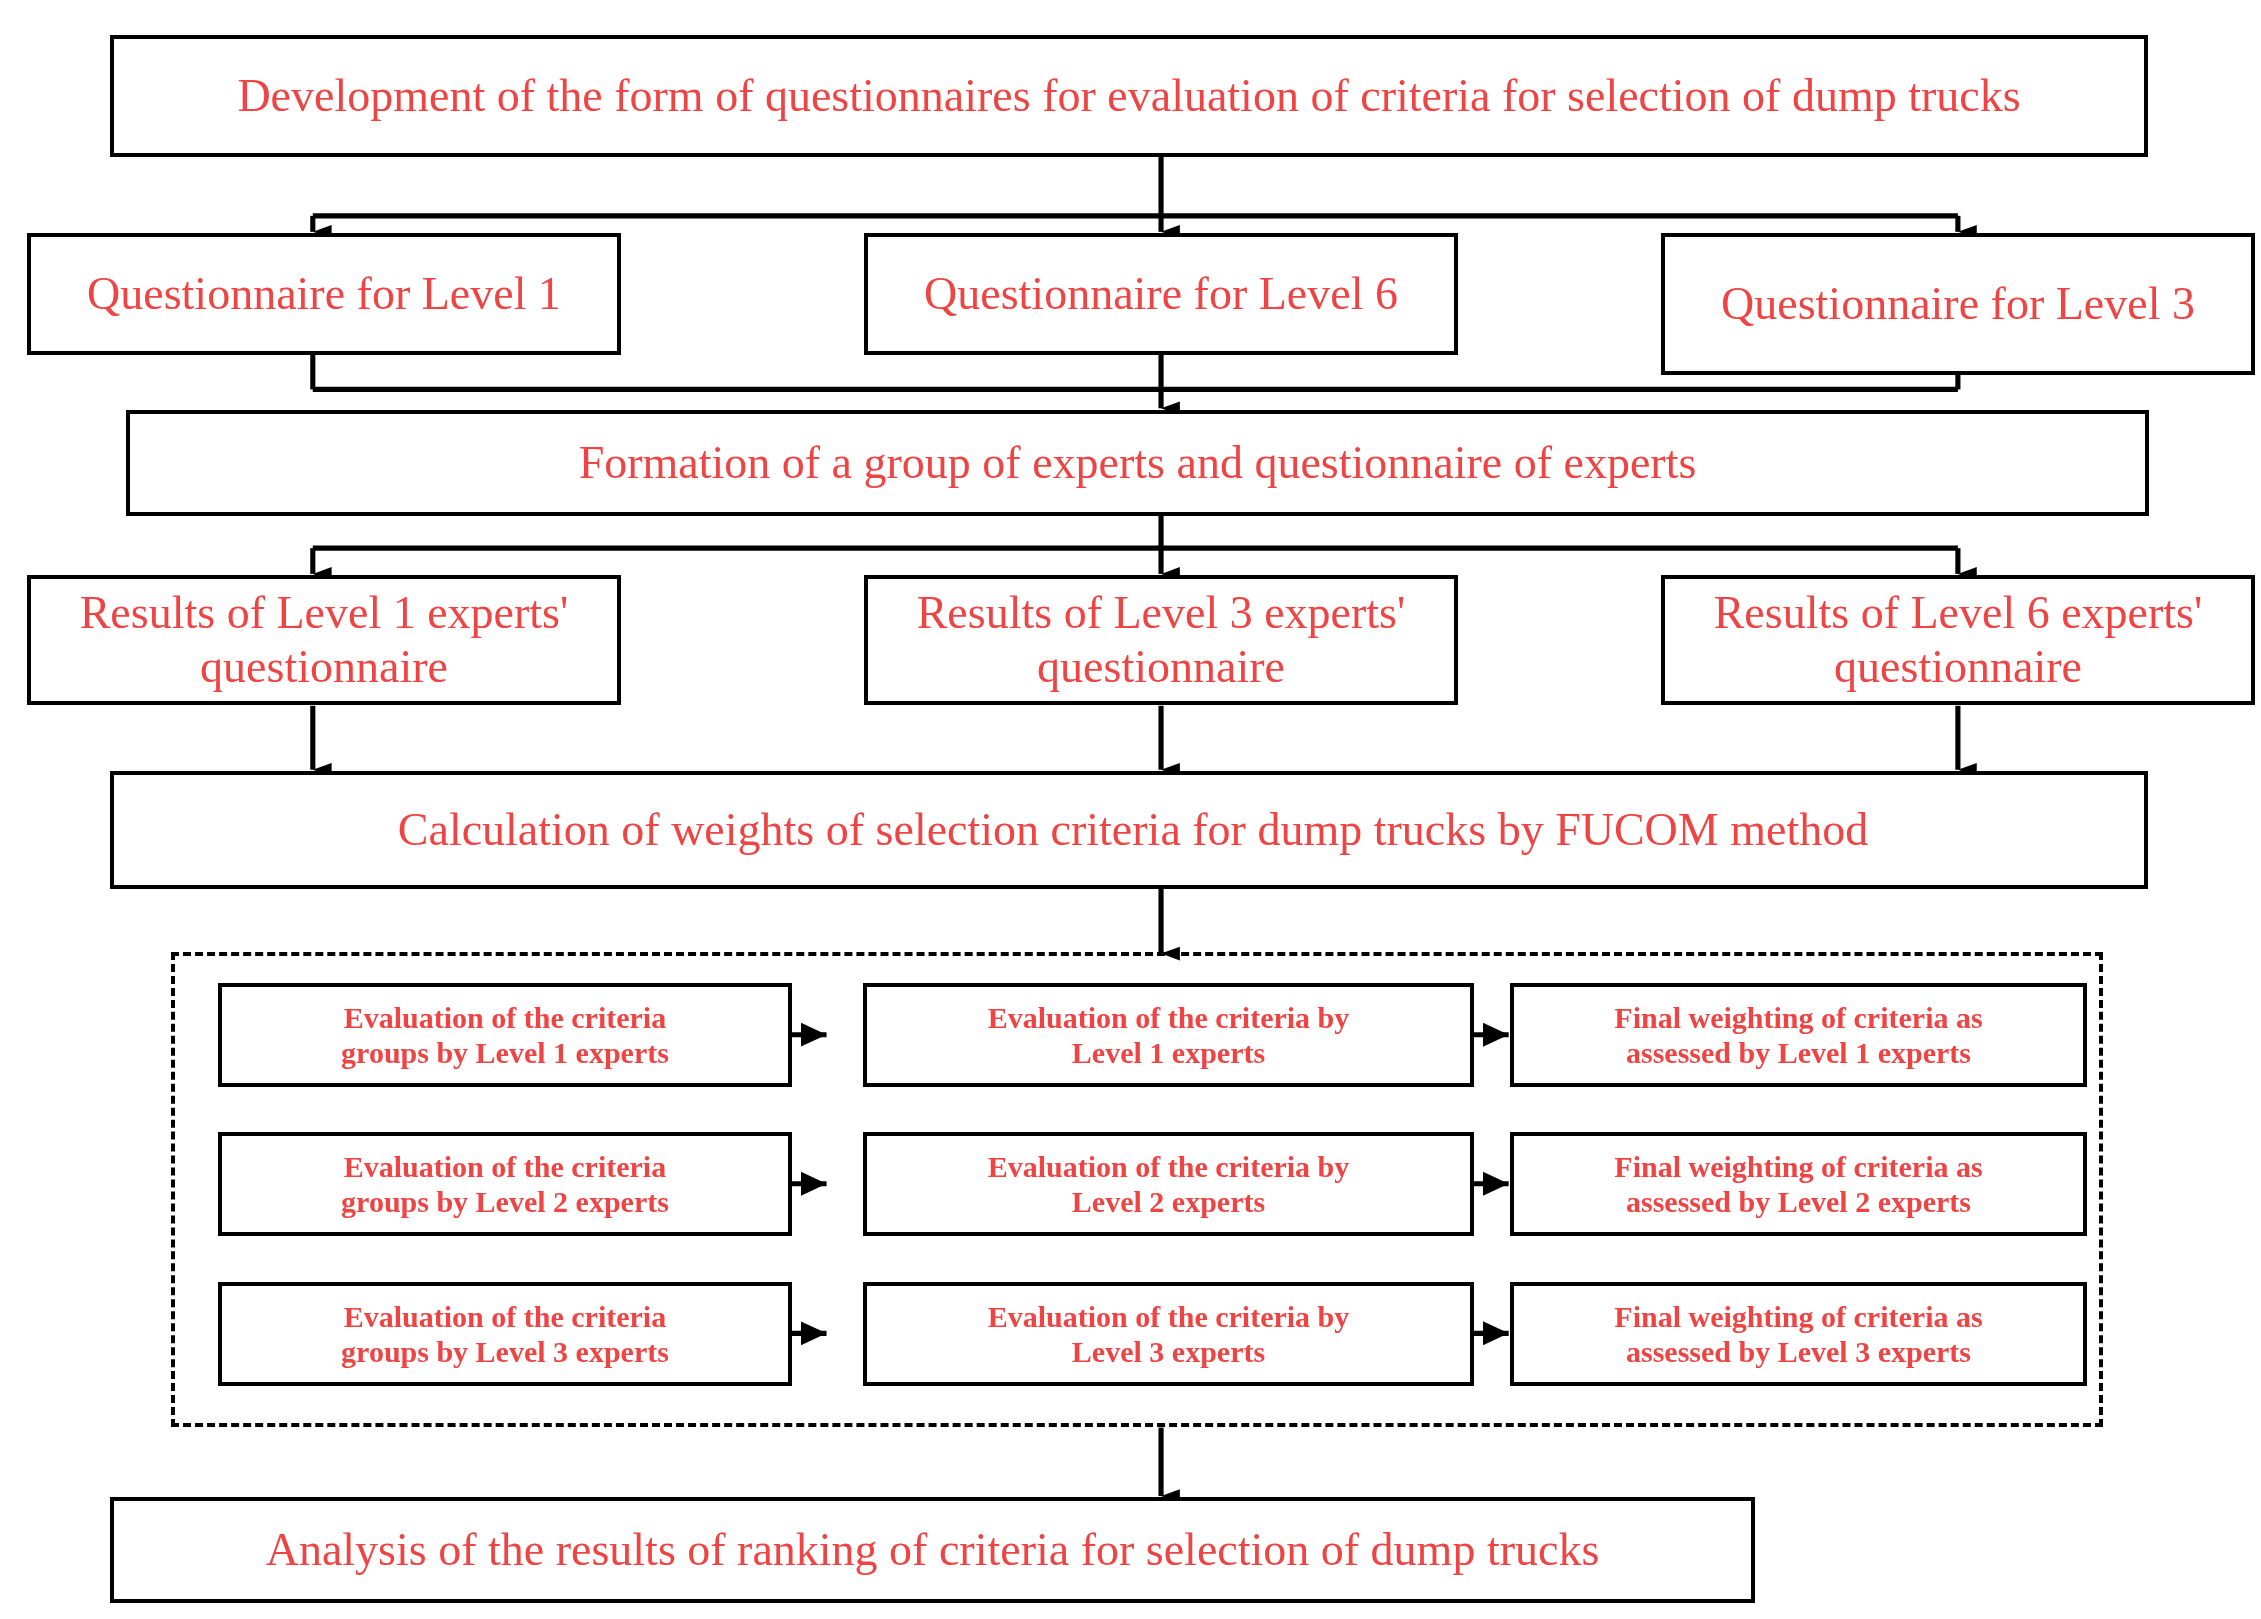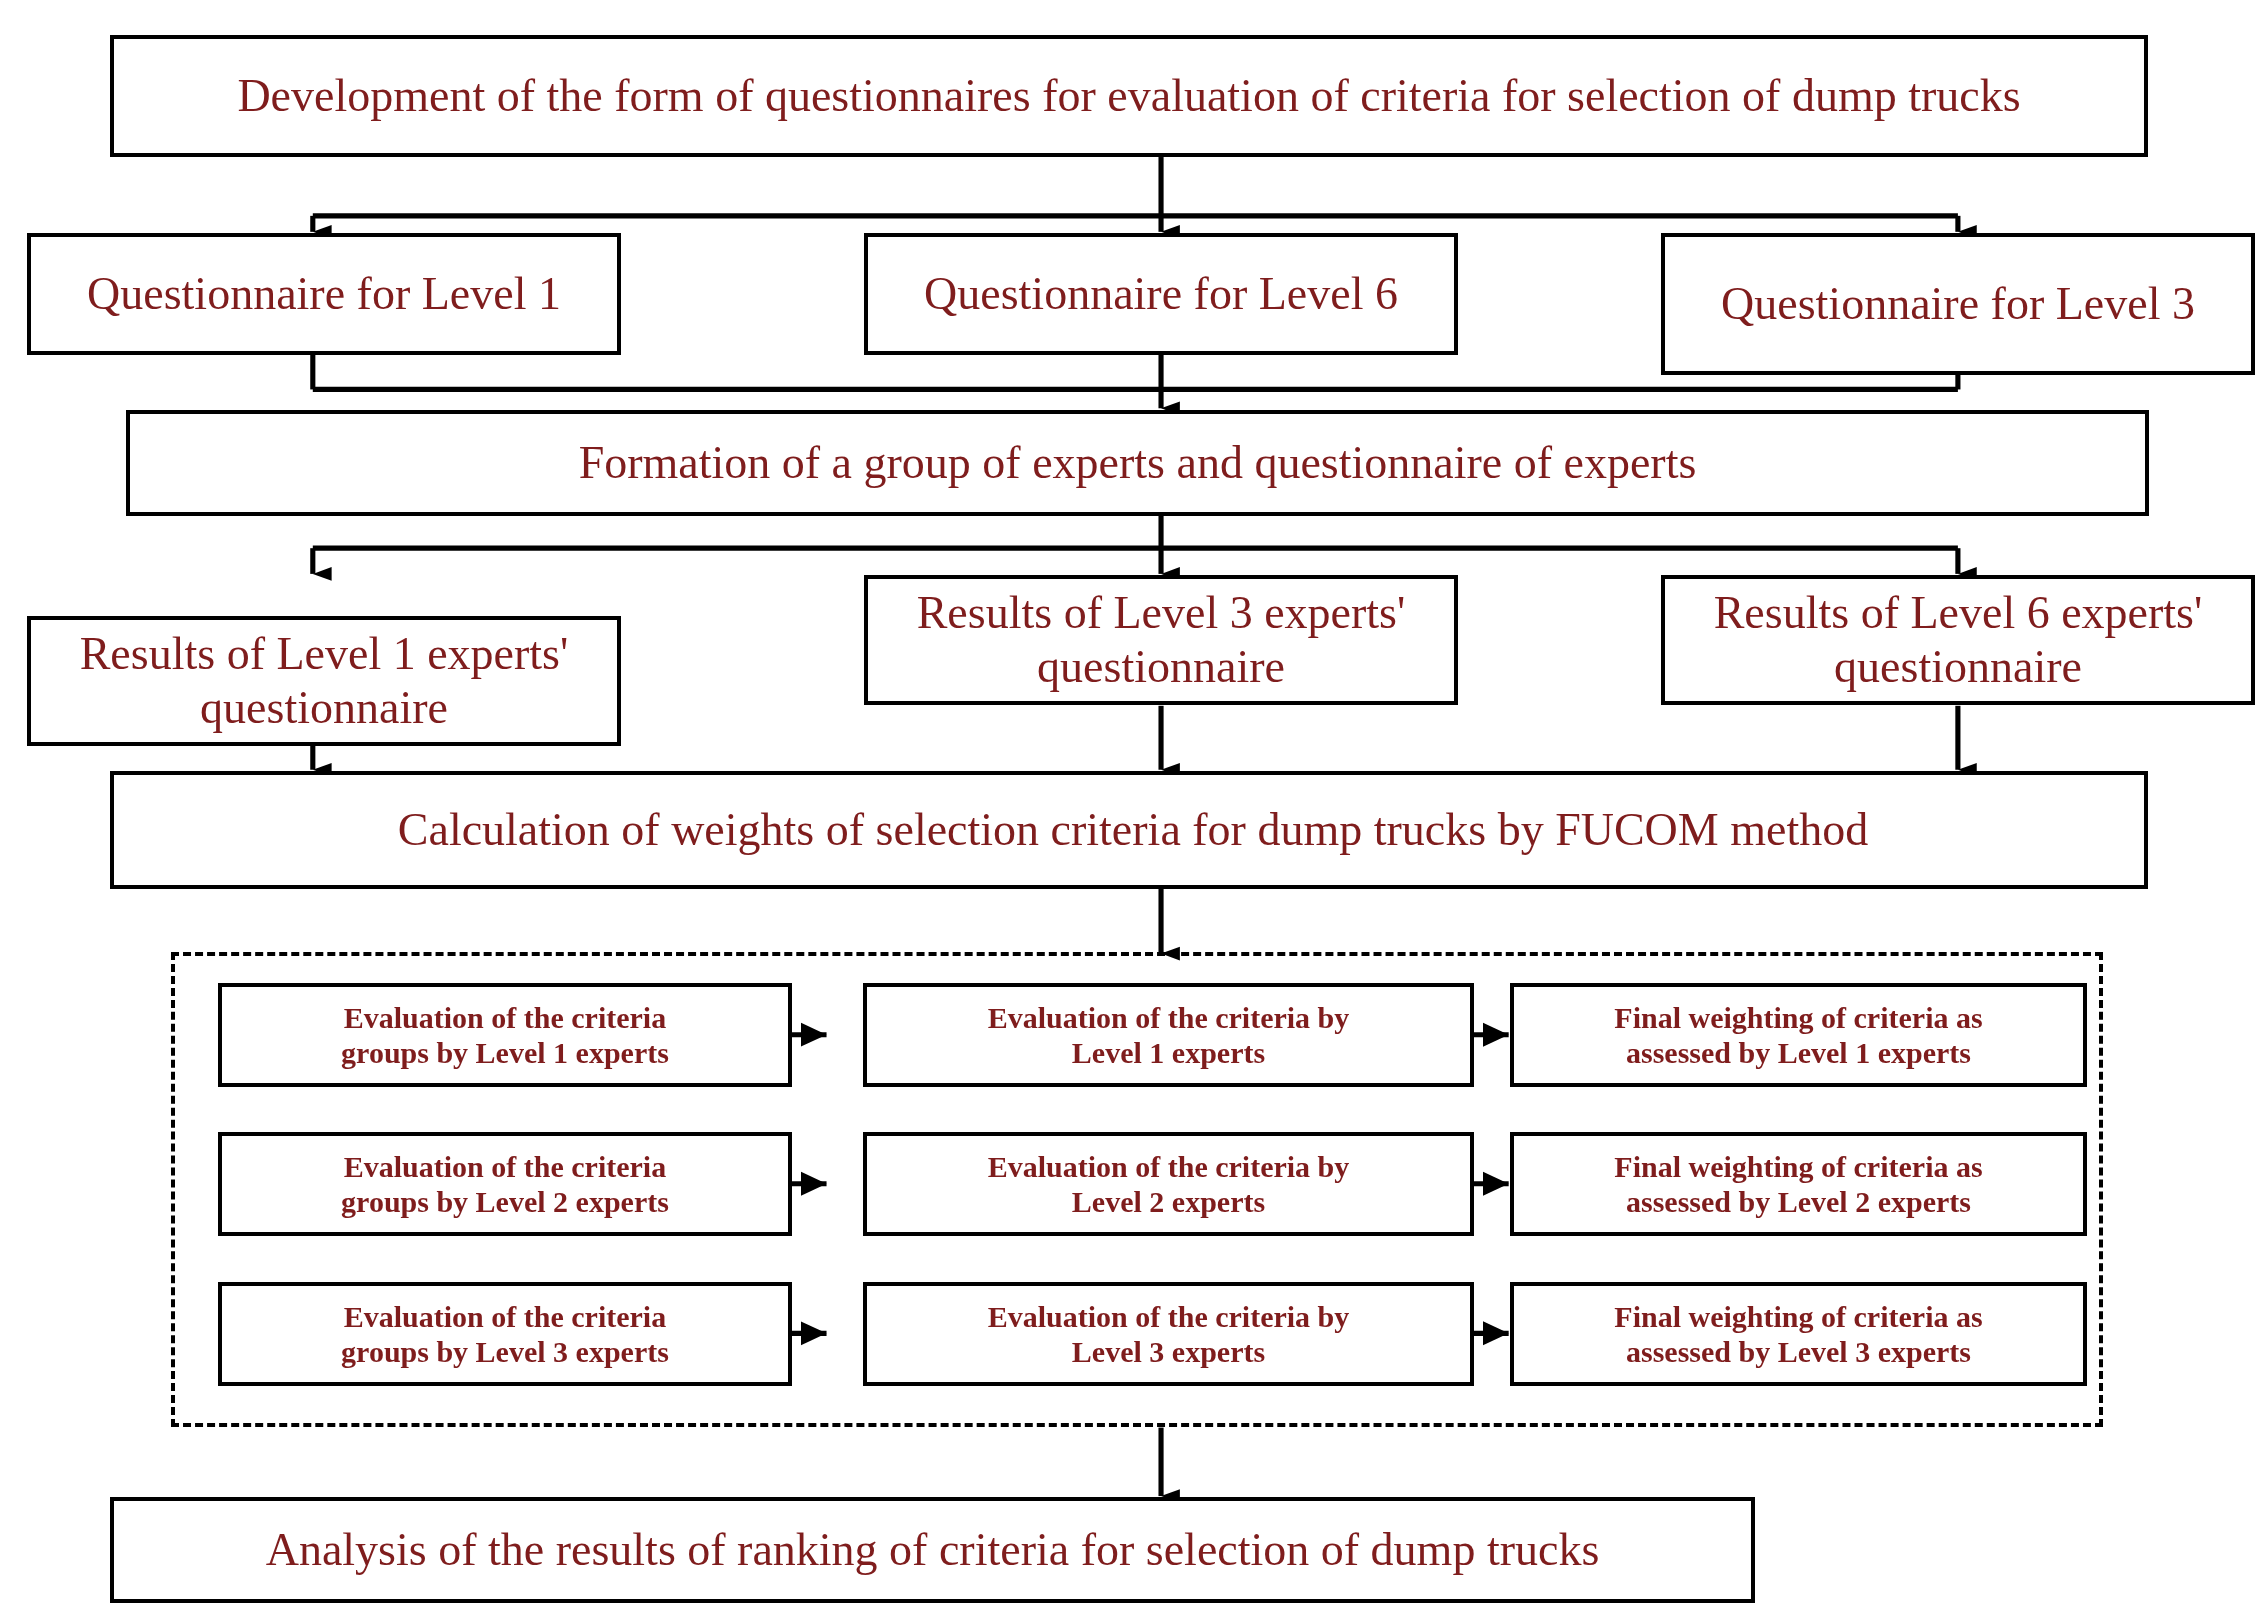--- a/index.html
+++ b/index.html
@@ -31,21 +31,21 @@
     background: #ffffff;
     display: flex;
     align-items: center;
     justify-content: center;
     text-align: center;
     z-index: 5;
   }
   .node .label {
     display: block;
     line-height: 1.18;
-    color: #7f1d1d;
+    color: #ef4444;
     padding: 0 10.3px;
     white-space: pre-line;
   }
   .fs-big  { font-size: 46px; }
   .fs-sm   { font-size: 30px; font-weight: bold; }
   .dashed-group {
     position: absolute;
     box-sizing: border-box;
     border: 4.6px dashed #000000;
     background: transparent;
@@ -121,21 +121,21 @@
     <span class="label fs-big">Questionnaire for Level 6</span>
   </div>
   <div class="node" style="left:1661px; top:233px; width:594px; height:142px;">
     <span class="label fs-big">Questionnaire for Level 3</span>
   </div>
 
   <div class="node" style="left:126px; top:410px; width:2023px; height:106px;">
     <span class="label fs-big">Formation of a group of experts and questionnaire of experts</span>
   </div>
 
-  <div class="node" style="left:27px; top:575px; width:594px; height:130px;margin-top:41px;">
+  <div class="node" style="left:27px; top:575px; width:594px; height:130px;">
     <span class="label fs-big">Results of Level 1 experts'
 questionnaire</span>
   </div>
   <div class="node" style="left:864px; top:575px; width:594px; height:130px;">
     <span class="label fs-big">Results of Level 3 experts'
 questionnaire</span>
   </div>
   <div class="node" style="left:1661px; top:575px; width:594px; height:130px;">
     <span class="label fs-big">Results of Level 6 experts'
 questionnaire</span>

